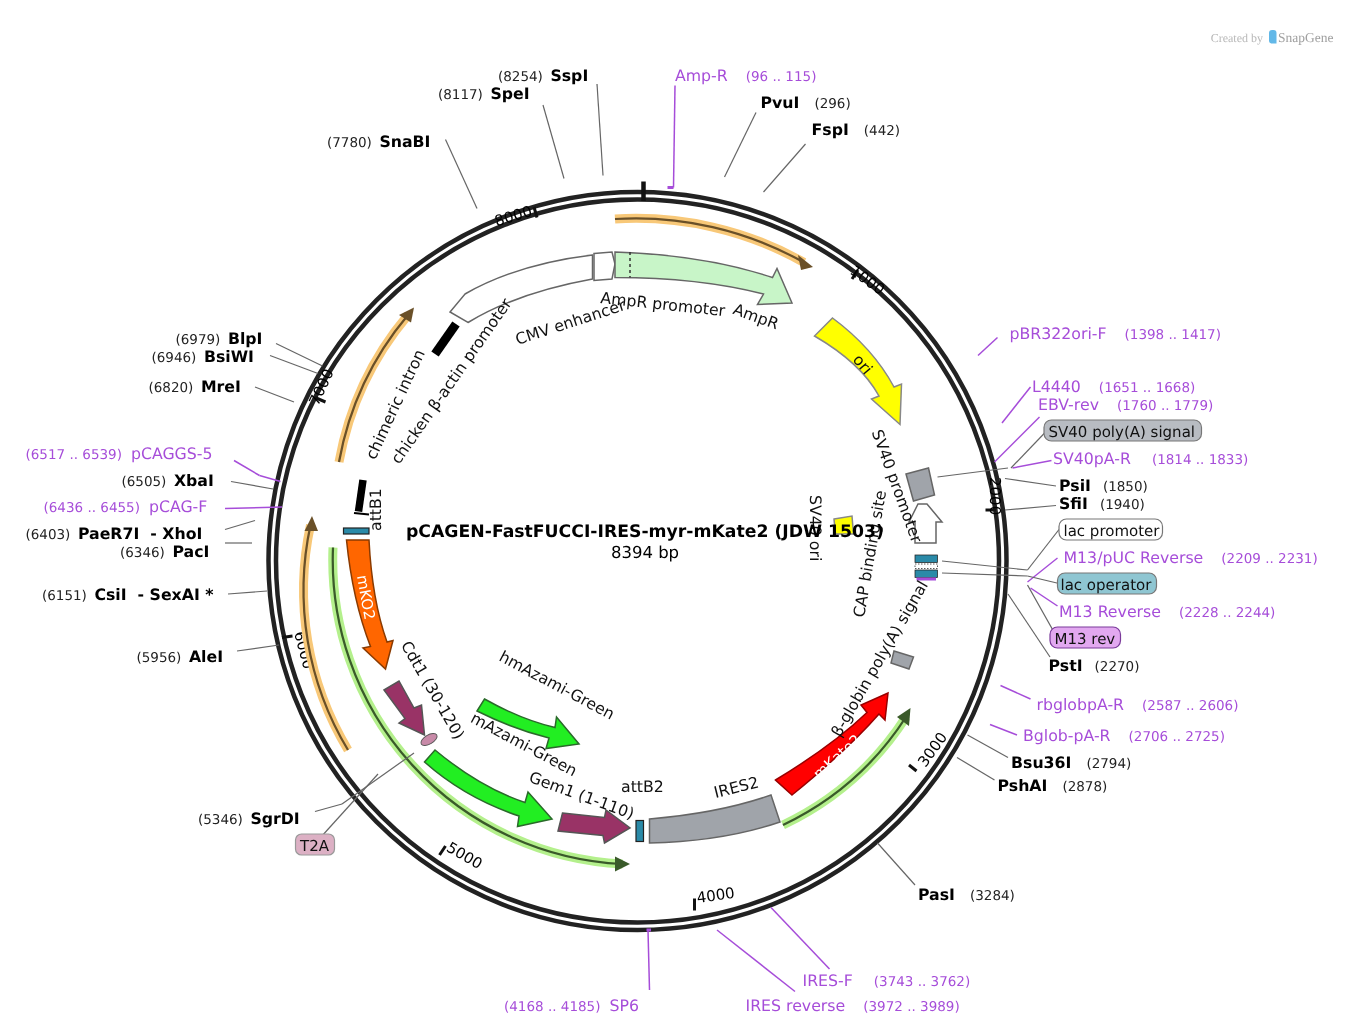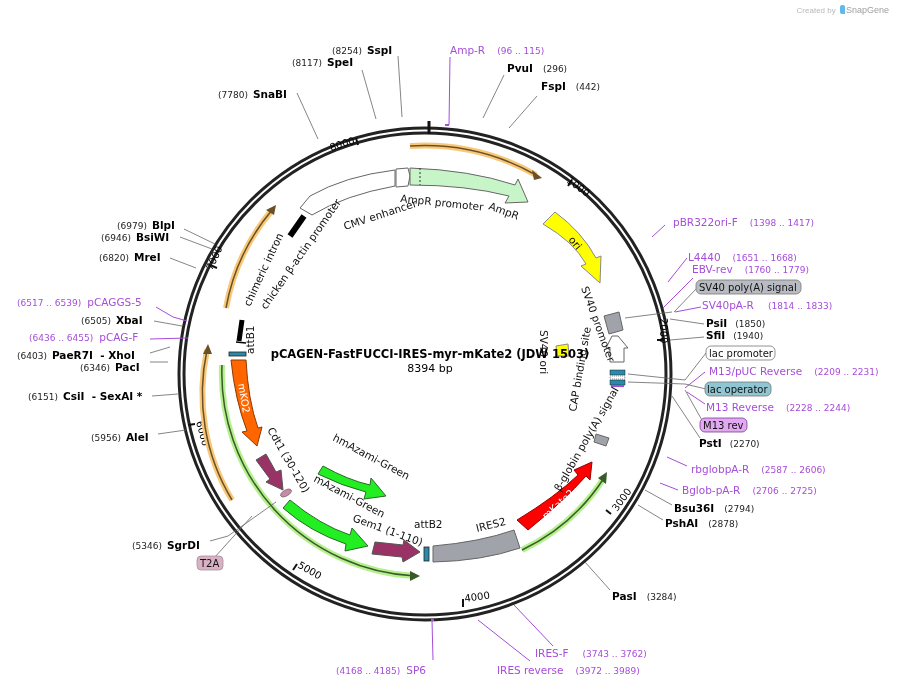--- a/index.html
+++ b/index.html
@@ -1,18 +1,18 @@
 <!DOCTYPE html>
 <html><head>
 <meta charset="utf-8">
 <style>
   html, body { margin:0; padding:0; background:#ffffff; }
   body { width:897px; height:688px; position:relative; overflow:hidden; font-family:"DejaVu Sans","Liberation Sans",sans-serif; }
   #map { position:absolute; left:0; top:0; }
-  .credit { position:absolute; right:8px; top:5px; font-size:8px; color:#b8b8b8; font-family:Liberation Sans, sans-serif;margin-left:15px; }
+  .credit { position:absolute; right:8px; top:20px; font-size:8px; color:#b8b8b8; font-family:Liberation Serif, serif;margin-left:15px; }
   .credit .sg { color:#a0a0a0; font-size:9px; }
   .credit .logo { display:inline-block; width:5px; height:9px; background:#62b8e8; border-radius:2px 2px 0 2px; vertical-align:-1px; margin:0 1px 0 2px; }
   svg text { font-family:"DejaVu Sans","Liberation Sans",sans-serif; }
   .enz { font-weight:bold; font-size:10.5px; fill:#000; }
   .pos { font-size:9px; fill:#222; }
   .prim { font-size:10.5px; fill:#a64dd9; }
   .primpos { font-size:9px; fill:#a64dd9; }
   .flab { font-size:10.5px; fill:#111; }
   .tick { font-size:10px; fill:#000; }
   .bubble { font-size:10px; fill:#111; }

